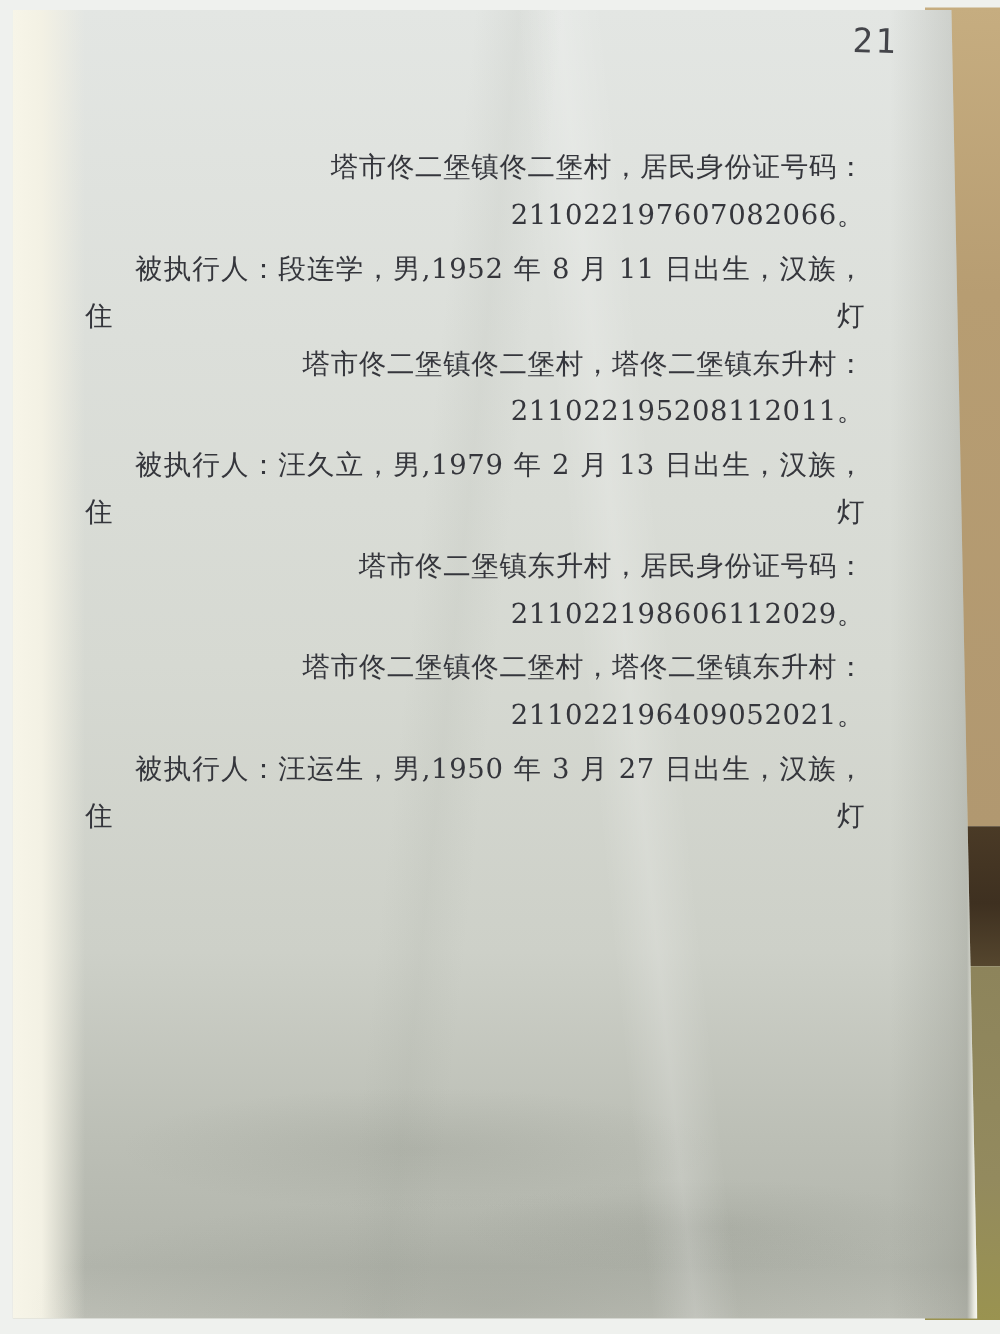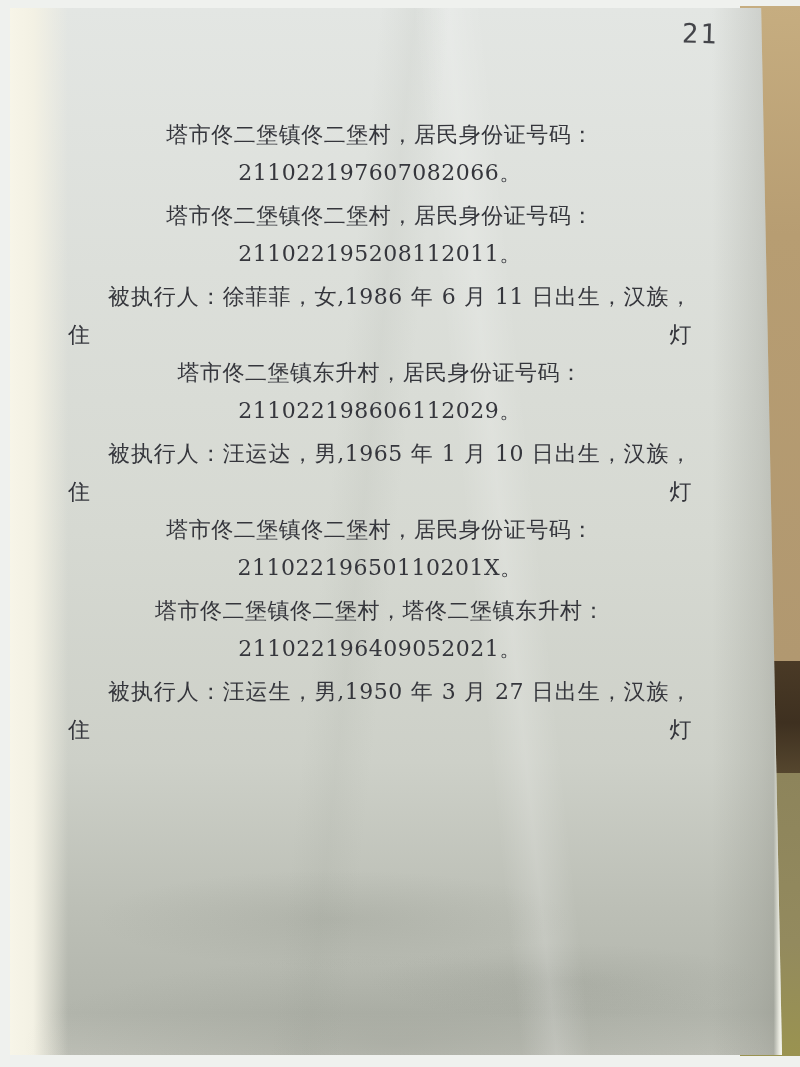--- a/index.html
+++ b/index.html
@@ -111,21 +111,21 @@
     font-size: 22px;
     line-height: 38px;
     letter-spacing: 0.5px;
   }
   .entry { margin: 0 0 5px 0; }
   .entry .l1 {
     text-indent: 40px;
     text-align: justify;
     text-align-last: justify;
   }
-  .entry .l2 { text-align: center; }
+  .entry .l2 { text-align: right; }
 </style>
 </head>
 <body>
 
 <div class="photo">
 
   <div class="bg-right">
     <div class="bg-tan"></div>
     <div class="bg-brown"></div>
     <div class="bg-olive"></div>
@@ -136,35 +136,32 @@
 
     <div class="page-number">21</div>
 
     <div class="doc-body">
 
       <div class="entry">
         <div class="l2">塔市佟二堡镇佟二堡村，居民身份证号码：211022197607082066。</div>
       </div>
 
       <div class="entry">
-        <div class="l2">塔市佟二堡镇佟二堡村，居民身份证号码：211022195208112011。</div>
+        <div class="l1">被执行人：段连学，男,1952 年 8 月 11 日出生，汉族，住灯</div>
+        <div class="l2">塔市佟二堡镇佟二堡村，塔佟二堡镇东升村：211022195208112011。</div>
       </div>
 
       <div class="entry">
+        <div class="l1">被执行人：汪久立，男,1979 年 2 月 13 日出生，汉族，住灯</div>
       </div>
 
       <div class="entry">
-        <div class="l1">被执行人：徐菲菲，女,1986 年 6 月 11 日出生，汉族，住灯</div>
         <div class="l2">塔市佟二堡镇东升村，居民身份证号码：211022198606112029。</div>
       </div>
 
-      <div class="entry">
-        <div class="l1">被执行人：汪运达，男,1965 年 1 月 10 日出生，汉族，住灯</div>
-        <div class="l2">塔市佟二堡镇佟二堡村，居民身份证号码：21102219650110201X。</div>
-      </div>
 
       <div class="entry">
         <div class="l2">塔市佟二堡镇佟二堡村，塔佟二堡镇东升村：211022196409052021。</div>
       </div>
 
       <div class="entry">
         <div class="l1">被执行人：汪运生，男,1950 年 3 月 27 日出生，汉族，住灯</div>
 
       </div>
 

